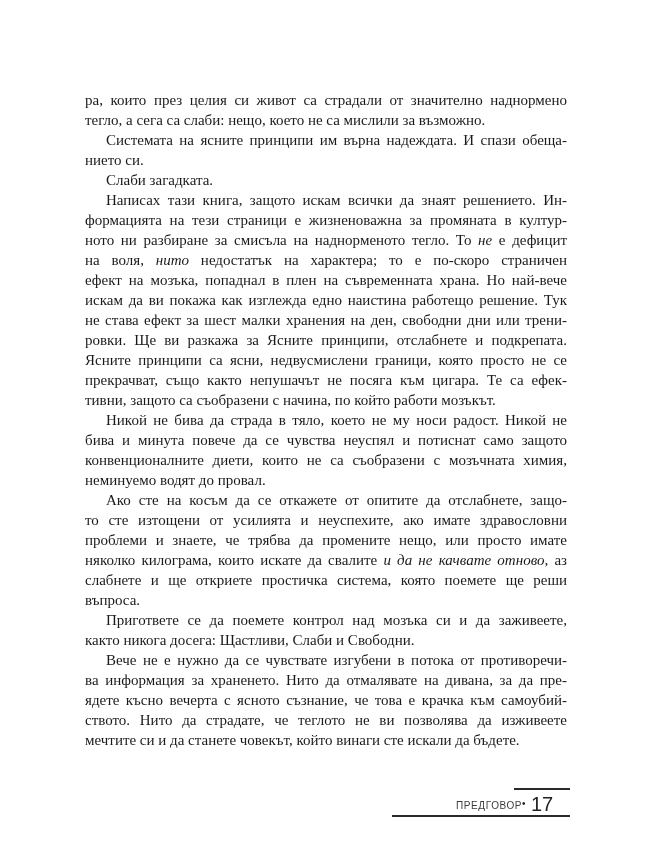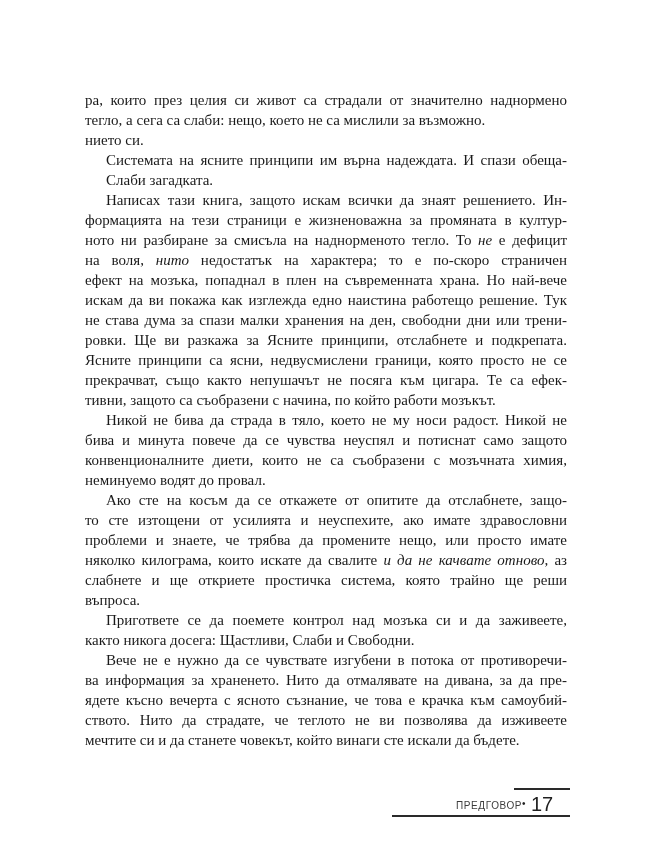--- a/index.html
+++ b/index.html
@@ -71,51 +71,51 @@
 </head>
 <body>
 
 <div class="page">
   <div class="text-block">
       <div class="para">
         <div class="line"><span>ра, които през целия си живот са страдали от значително наднормено</span></div>
         <div class="line last"><span>тегло, а сега са слаби: нещо, което не са мислили за възможно.</span></div>
       </div>
       <div class="para">
+        <div class="line first"><span>Системата на ясните принципи им върна надеждата. И спази обеща-</span></div>
         <div class="line last"><span>нието си.</span></div>
-        <div class="line first"><span>Системата на ясните принципи им върна надеждата. И спази обеща-</span></div>
       </div>
       <div class="para">
         <div class="line first last"><span>Слаби загадката.</span></div>
       </div>
       <div class="para">
         <div class="line first"><span>Написах тази книга, защото искам всички да знаят решението. Ин-</span></div>
         <div class="line"><span>формацията на тези страници е жизненоважна за промяната в култур-</span></div>
         <div class="line"><span>ното ни разбиране за смисъла на наднорменото тегло. То </span><i>не</i><span> е дефицит</span></div>
         <div class="line"><span>на воля, </span><i>нито</i><span> недостатък на характера; то е по-скоро страничен</span></div>
         <div class="line"><span>ефект на мозъка, попаднал в плен на съвременната храна. Но най-вече</span></div>
         <div class="line"><span>искам да ви покажа как изглежда едно наистина работещо решение. Тук</span></div>
-        <div class="line"><span>не става дума за спази малки хранения на ден, свободни дни или трени-</span></div>
+        <div class="line"><span>не става ефект за шест малки хранения на ден, свободни дни или трени-</span></div>
         <div class="line"><span>ровки. Ще ви разкажа за Ясните принципи, отслабнете и подкрепата.</span></div>
         <div class="line"><span>Ясните принципи са ясни, недвусмислени граници, която просто не се</span></div>
         <div class="line"><span>прекрачват, също както непушачът не посяга към цигара. Те са ефек-</span></div>
         <div class="line last"><span>тивни, защото са съобразени с начина, по който работи мозъкът.</span></div>
       </div>
       <div class="para">
         <div class="line first"><span>Никой не бива да страда в тяло, което не му носи радост. Никой не</span></div>
         <div class="line"><span>бива и минута повече да се чувства неуспял и потиснат само защото</span></div>
         <div class="line"><span>конвенционалните диети, които не са съобразени с мозъчната химия,</span></div>
         <div class="line last"><span>неминуемо водят до провал.</span></div>
       </div>
       <div class="para">
         <div class="line first"><span>Ако сте на косъм да се откажете от опитите да отслабнете, защо-</span></div>
         <div class="line"><span>то сте изтощени от усилията и неуспехите, ако имате здравословни</span></div>
         <div class="line"><span>проблеми и знаете, че трябва да промените нещо, или просто имате</span></div>
         <div class="line"><span>няколко килограма, които искате да свалите </span><i>и да не качвате отново</i><span>, аз</span></div>
-        <div class="line"><span>слабнете и ще откриете простичка система, която трайно ще реши</span></div>
+        <div class="line"><span>слабнете и ще откриете простичка система, която поемете ще реши</span></div>
         <div class="line last"><span>въпроса.</span></div>
       </div>
       <div class="para">
         <div class="line first"><span>Пригответе се да поемете контрол над мозъка си и да заживеете,</span></div>
         <div class="line last"><span>както никога досега: Щастливи, Слаби и Свободни.</span></div>
       </div>
       <div class="para">
         <div class="line first"><span>Вече не е нужно да се чувствате изгубени в потока от противоречи-</span></div>
         <div class="line"><span>ва информация за храненето. Нито да отмалявате на дивана, за да пре-</span></div>
         <div class="line"><span>ядете късно вечерта с ясното съзнание, че това е крачка към самоубий-</span></div>

